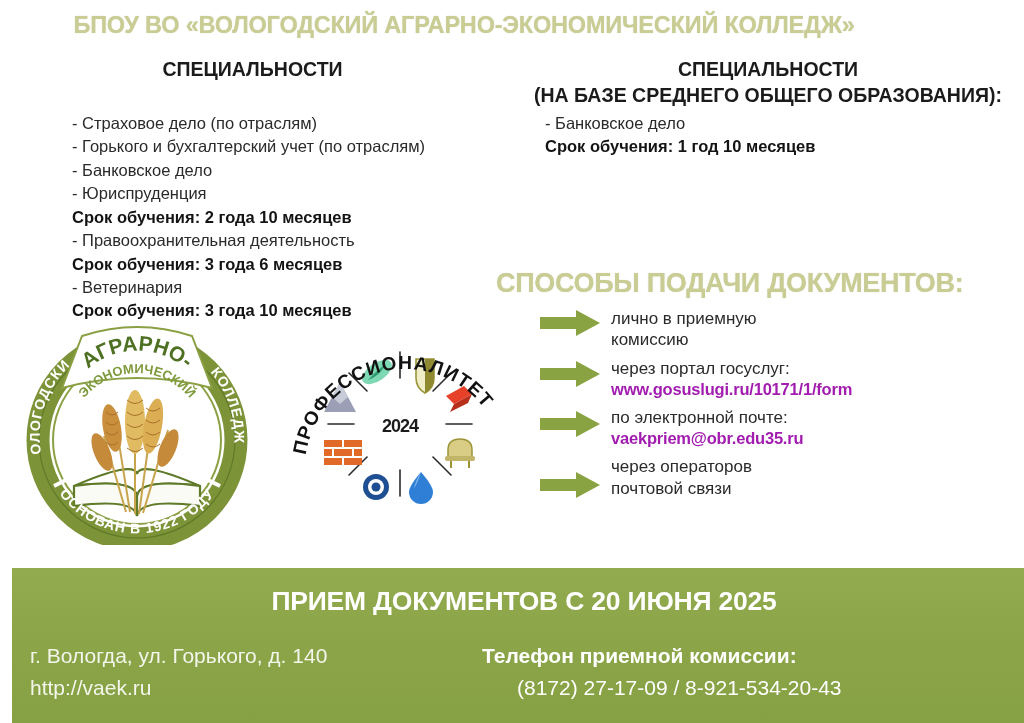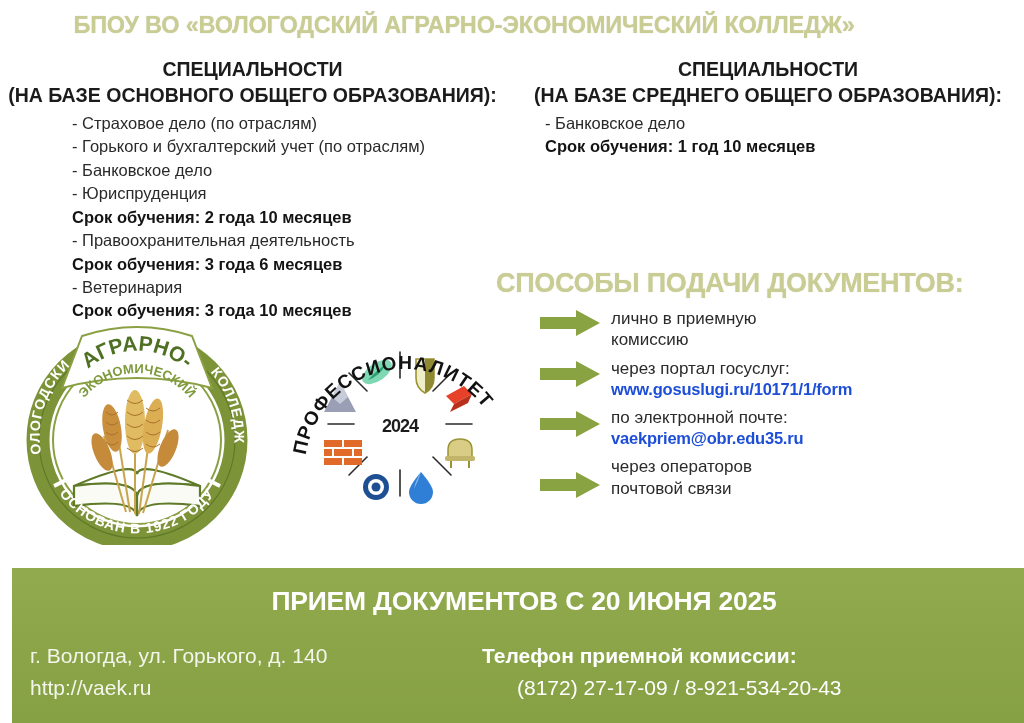--- a/index.html
+++ b/index.html
@@ -57,21 +57,21 @@
     font-weight:bold;font-size:27px;
     color:#c9cd93;
     text-shadow:0 0 1px rgba(160,165,110,.5);
     letter-spacing:-0.3px;
     white-space:nowrap;
   }
   .ways{position:absolute;left:540px;top:308px;width:470px;}
   .way-row{position:relative;display:flex;align-items:flex-start;margin-bottom:7px;}
   .way-arrow{flex:0 0 62px;height:26px;margin-top:3px;}
   .way-text{font-size:17px;color:#2b2b2b;line-height:1.26;padding-left:9px;}
-  .way-text .strong{font-weight:bold;color:#1d4ed8;font-size:16.5px;letter-spacing:-0.2px;}
+  .way-text .strong{font-weight:bold;color:#a21caf;font-size:16.5px;letter-spacing:-0.2px;}
   .way-row.r1 .way-arrow{margin-top:2px;}
   .way-row.r3 .way-arrow{margin-top:4px;}
   .way-row.r4 .way-arrow{margin-top:16px;}
 
   
   .footer{
     position:absolute;left:0;top:568px;width:1024px;height:155px;
     background:linear-gradient(180deg,#93ab4f 0%,#8ba548 45%,#86a044 100%);
     margin-left:12px;
   }
@@ -88,21 +88,20 @@
 </style>
 </head>
 <body>
 
 <div class="poster">
 
   <div class="main-title">БПОУ ВО «ВОЛОГОДСКИЙ АГРАРНО-ЭКОНОМИЧЕСКИЙ КОЛЛЕДЖ»</div>
 
   <div class="col-head left">
     <div>СПЕЦИАЛЬНОСТИ</div>
-    <div class="l2">(НА БАЗЕ ОСНОВНОГО ОБЩЕГО ОБРАЗОВАНИЯ):</div>
   </div>
 
   <div class="col-head right">
     <div>СПЕЦИАЛЬНОСТИ</div>
     <div class="l2">(НА БАЗЕ  СРЕДНЕГО ОБЩЕГО ОБРАЗОВАНИЯ):</div>
   </div>
 
   <div class="spec-list left">
     <div class="item">- Страховое дело (по отраслям)</div>
     <div class="item">- Горького и бухгалтерский учет (по отраслям)</div>

